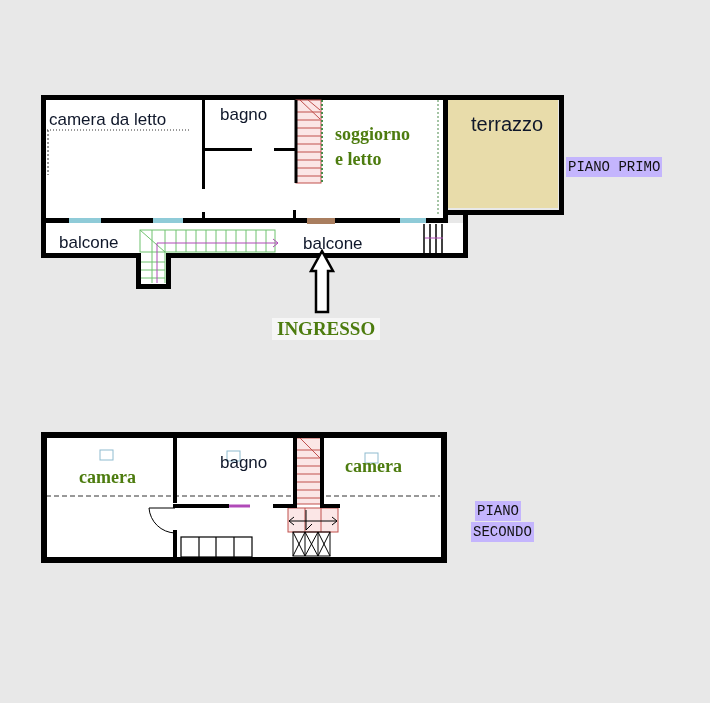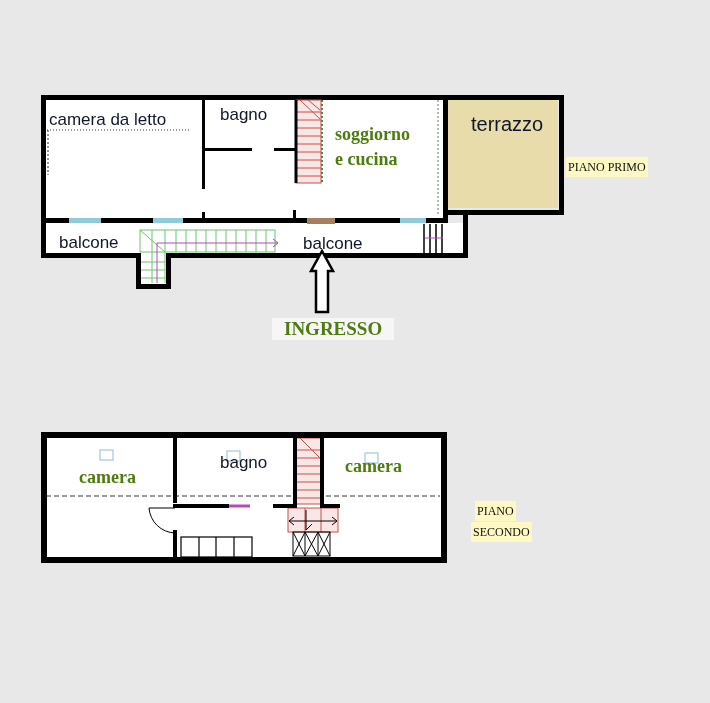--- a/index.html
+++ b/index.html
@@ -2,21 +2,21 @@
 <html><head>
 <meta charset="utf-8">
 <style>
   html,body{margin:0;padding:0;}
   body{width:710px;height:703px;background:#e8e8e8;position:relative;overflow:hidden;font-family:"Liberation Sans",sans-serif;}
   .abs{position:absolute;}
   .wall{position:absolute;background:#000;}
   .room-bg{position:absolute;background:#fff;}
   .lbl-sans{position:absolute;font-family:"Liberation Sans",sans-serif;color:#0f172a;white-space:nowrap;}
   .lbl-serif{position:absolute;font-family:"Liberation Serif",serif;font-weight:bold;color:#4d7c0f;white-space:nowrap;}
-  .floor-lbl{position:absolute;font-family:Liberation Serif, serif;font-size:12px;color:#111;background:#fef9c3;line-height:20px;padding:0 2px;}
+  .floor-lbl{position:absolute;font-family:Liberation Mono, monospace;font-size:14px;color:#111;background:#c4b5fd;line-height:20px;padding:0 2px;}
   svg{position:absolute;left:0;top:0;}
 </style>
 </head>
 <body>
 
 <div>
 
   <div class="room-bg" style="left:45px;top:99px;width:398px;height:120px;"></div>
   <div class="abs" style="left:448px;top:100px;width:110px;height:108px;background:#e8dcaa;"></div>
   <div class="room-bg" style="left:45px;top:223px;width:420px;height:31px;"></div>
@@ -155,25 +155,25 @@
       <line x1="305" y1="532" x2="318" y2="556"></line>
       <line x1="318" y1="532" x2="305" y2="556"></line>
       <line x1="318" y1="532" x2="330" y2="556"></line>
       <line x1="330" y1="532" x2="318" y2="556"></line>
     </g>
   </svg>
 
   <span class="lbl-sans" style="left:49px;top:110px;font-size:17px;">camera da letto</span>
   <span class="lbl-sans" style="left:220px;top:105px;font-size:17px;">bagno</span>
   <span class="lbl-serif" style="left:335px;top:124px;font-size:18px;">soggiorno</span>
-  <span class="lbl-serif" style="left:335px;top:149px;font-size:18px;">e cucina</span>
+  <span class="lbl-serif" style="left:335px;top:149px;font-size:18px;">e letto</span>
   <span class="lbl-sans" style="left:471px;top:105px;font-size:20px;margin-top:8px;">terrazzo</span>
   <span class="lbl-sans" style="left:59px;top:233px;font-size:17px;">balcone</span>
   <span class="lbl-sans" style="left:303px;top:234px;font-size:17px;">balcone</span>
-  <span class="lbl-serif" style="left:272px;top:318px;font-size:19px;background:#f6f6f6;padding:0 12px;">INGRESSO</span>
+  <span class="lbl-serif" style="left:272px;top:318px;font-size:19px;background:#f6f6f6;padding:0 5px;">INGRESSO</span>
   <span class="floor-lbl" style="left:566px;top:157px;">PIANO PRIMO</span>
 </div>
 
 <div>
   <div class="room-bg" style="left:46px;top:438px;width:395px;height:120px;z-index:-1;"></div>
   <div class="wall" style="left:41px;top:432px;width:406px;height:6px;"></div>
   <div class="wall" style="left:41px;top:432px;width:6px;height:131px;"></div>
   <div class="wall" style="left:441px;top:432px;width:6px;height:131px;"></div>
   <div class="wall" style="left:41px;top:557px;width:406px;height:6px;"></div>
   <div class="wall" style="left:173px;top:436px;width:4px;height:67px;"></div>

